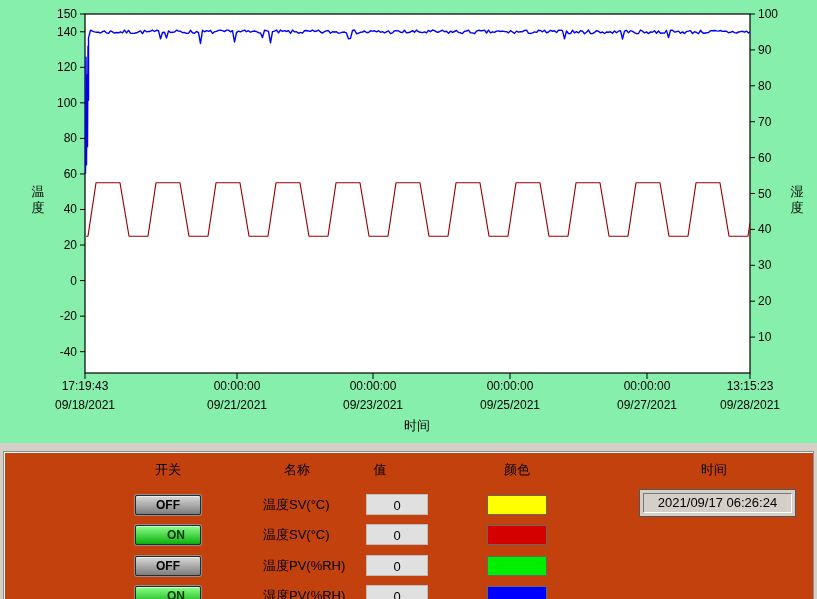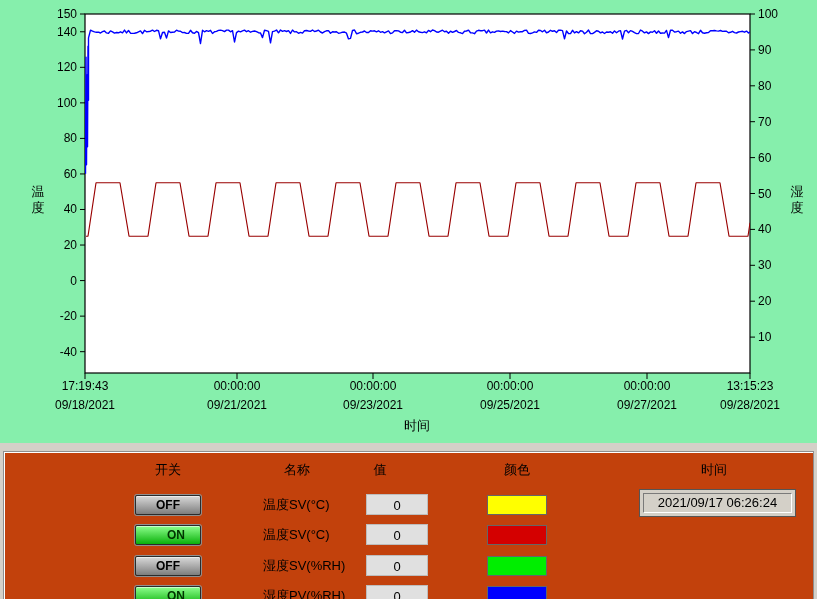--- a/index.html
+++ b/index.html
@@ -139,21 +139,21 @@
 
     <div class="prow r1">
       <div class="switch on">ON</div>
       <div class="pname">温度SV(°C)</div>
       <div class="pvalue">0</div>
       <div class="pswatch" style="background: rgb(212, 0, 0);"></div>
     </div>
 
     <div class="prow r2">
       <div class="switch off">OFF</div>
-      <div class="pname">湿度SV(%RH)</div>
+      <div class="pname">温度PV(%RH)</div>
       <div class="pvalue">0</div>
       <div class="pswatch" style="background: rgb(0, 238, 0);"></div>
     </div>
 
     <div class="prow r3">
       <div class="switch on">ON</div>
       <div class="pname">湿度PV(%RH)</div>
       <div class="pvalue">0</div>
       <div class="pswatch" style="background: rgb(0, 0, 255);"></div>
     </div>

